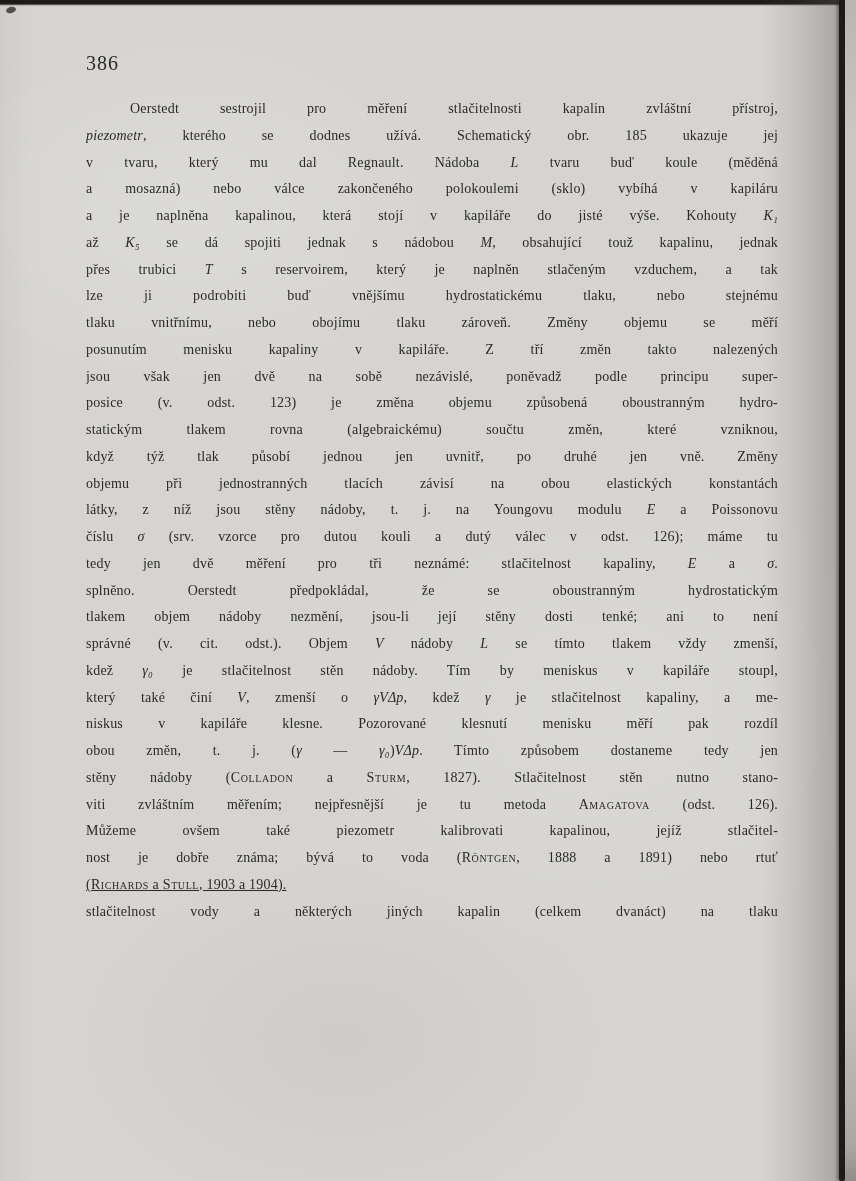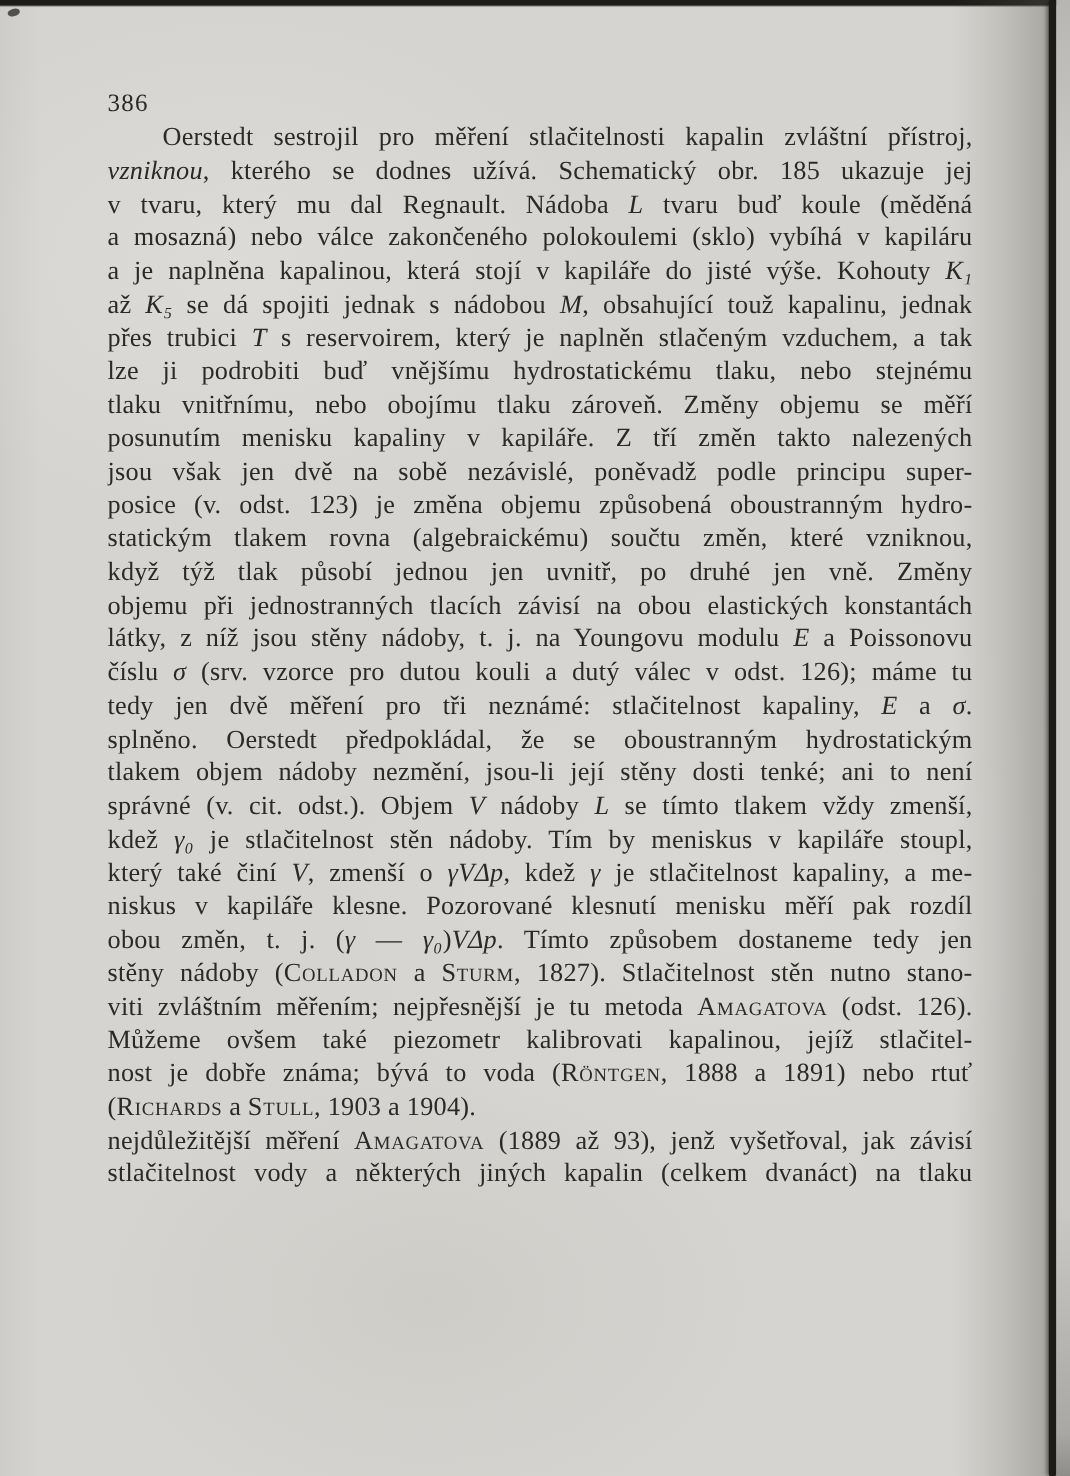--- a/index.html
+++ b/index.html
@@ -41,52 +41,51 @@
     border-radius: 2px;
   }
   .right-sliver {
     position: absolute; top: 0; left: 845px; width: 11px; height: 1181px;
     background: linear-gradient(180deg, #b7b6b2 0%, #c9c8c4 12%, #c9c8c4 82%, #a9a8a4 97%, #8e8d89 100%);
   }
   .page-number {
     position: absolute; left: 86px; top: 52px;
     font-size: 20px; letter-spacing: 1px;
     font-weight: normal;
-    margin-top: 20px;
   }
   .text-block {
     position: absolute; left: 86px; top: 96px; width: 692px;
   }
   .line {
     height: 26.75px; line-height: 26.75px;
-    font-size: 21px;
+    font-size: 14px;
     text-align: justify;
     text-align-last: justify;
     overflow: hidden;
     white-space: normal;
     letter-spacing: 0.2px;
   }
   .line.indent { text-indent: 44px; }
-  .line.para-end { text-align-last: left; }
+  .line.para-end { text-align-last: left; text-decoration: underline; }
   .line i { font-style: italic; }
   .line .sc { font-variant: small-caps; letter-spacing: 0.6px; }
 </style>
 </head>
 <body>
 
 <div class="page">
   <div class="top-edge"></div>
   <div class="corner-speck"></div>
   <div class="right-shadow"></div>
   <div class="right-line"></div>
   <div class="right-sliver"></div>
   <div class="page-number">386</div>
   <div class="text-block">
       <div class="line indent">Oerstedt sestrojil pro měření stlačitelnosti kapalin zvláštní přístroj,</div>
-      <div class="line"><i>vzniknou</i>, kterého se dodnes užívá. Schematický obr. 185 ukazuje jej</div>
+      <div class="line"><i>piezometr</i>, kterého se dodnes užívá. Schematický obr. 185 ukazuje jej</div>
       <div class="line">v tvaru, který mu dal Regnault. Nádoba <i>L</i> tvaru buď koule (měděná</div>
       <div class="line">a mosazná) nebo válce zakončeného polokoulemi (sklo) vybíhá v kapiláru</div>
       <div class="line">a je naplněna kapalinou, která stojí v kapiláře do jisté výše. Kohouty <i>K₁</i></div>
       <div class="line">až <i>K₅</i> se dá spojiti jednak s nádobou <i>M</i>, obsahující touž kapalinu, jednak</div>
       <div class="line">přes trubici <i>T</i> s reservoirem, který je naplněn stlačeným vzduchem, a tak</div>
       <div class="line">lze ji podrobiti buď vnějšímu hydrostatickému tlaku, nebo stejnému</div>
       <div class="line">tlaku vnitřnímu, nebo obojímu tlaku zároveň. Změny objemu se měří</div>
       <div class="line">posunutím menisku kapaliny v kapiláře. Z tří změn takto nalezených</div>
       <div class="line">jsou však jen dvě na sobě nezávislé, poněvadž podle principu super-</div>
       <div class="line">posice (v. odst. 123) je změna objemu způsobená oboustranným hydro-</div>
@@ -101,16 +100,15 @@
       <div class="line">správné (v. cit. odst.). Objem <i>V</i> nádoby <i>L</i> se tímto tlakem vždy zmenší,</div>
       <div class="line">kdež <i>γ₀</i> je stlačitelnost stěn nádoby. Tím by meniskus v kapiláře stoupl,</div>
       <div class="line">který také činí <i>V</i>, zmenší o <i>γVΔp</i>, kdež <i>γ</i> je stlačitelnost kapaliny, a me-</div>
       <div class="line">niskus v kapiláře klesne. Pozorované klesnutí menisku měří pak rozdíl</div>
       <div class="line">obou změn, t. j. (<i>γ</i> — <i>γ₀</i>)<i>VΔp</i>. Tímto způsobem dostaneme tedy jen</div>
       <div class="line">stěny nádoby (<span class="sc">Colladon</span> a <span class="sc">Sturm</span>, 1827). Stlačitelnost stěn nutno stano-</div>
       <div class="line">viti zvláštním měřením; nejpřesnější je tu metoda <span class="sc">Amagatova</span> (odst. 126).</div>
       <div class="line">Můžeme ovšem také piezometr kalibrovati kapalinou, jejíž stlačitel-</div>
       <div class="line">nost je dobře známa; bývá to voda (<span class="sc">Röntgen</span>, 1888 a 1891) nebo rtuť</div>
       <div class="line para-end">(<span class="sc">Richards</span> a <span class="sc">Stull</span>, 1903 a 1904).</div>
-      <div class="line">nejdůležitější měření <span class="sc">Amagatova</span> (1889 až 93), jenž vyšetřoval, jak závisí</div>
       <div class="line">stlačitelnost vody a některých jiných kapalin (celkem dvanáct) na tlaku</div>
     </div>
 </div>
 
 </body></html>

